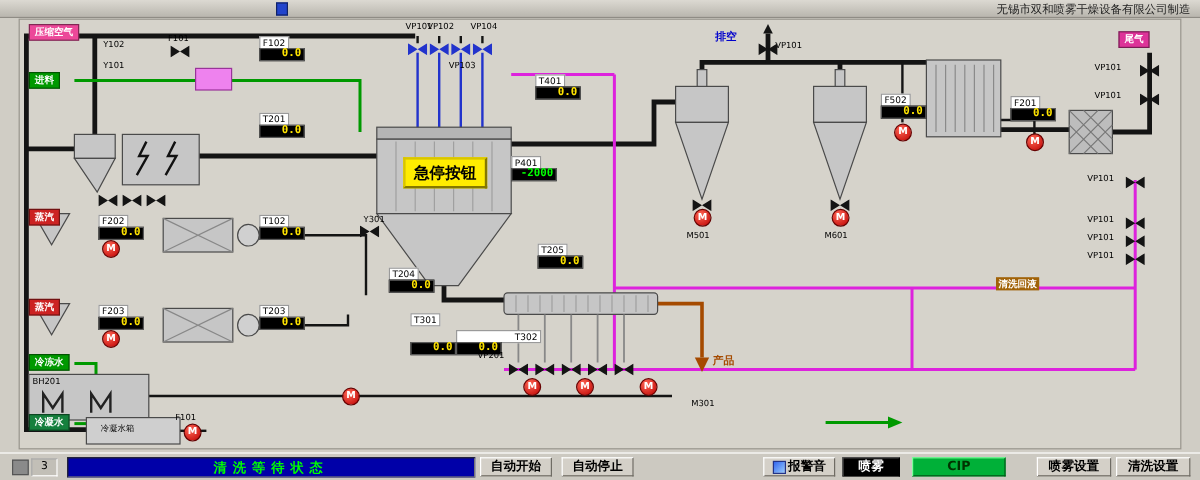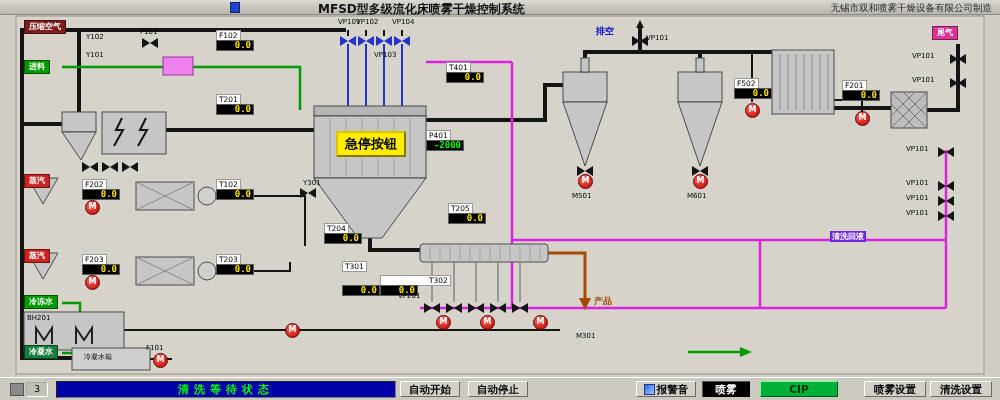--- a/index.html
+++ b/index.html
@@ -143,35 +143,34 @@
       <path d="M36,344 V328 L44,340 L52,328 V344"></path>
       <path d="M76,344 V328 L84,340 L92,328 V344"></path>
     </g>
     <g stroke="#888" stroke-width="1.5">
       <path d="M432,262 V302 M454,262 V302 M476,262 V302 M498,262 V302 M520,262 V302"></path>
     </g>
   </svg>
 
   <div class="titlebar">
     <span class="app-icon"></span>
-    <span class="title">MFSD型多级流化床喷雾干燥控制系统</span>
     <span class="company">无锡市双和喷雾干燥设备有限公司制造</span>
   </div>
 
   <div id="overlay">
-      <div class="tag" style="left: 24px; top: 20px; background: #7f1d1d;">压缩空气</div>
+      <div class="tag" style="left: 24px; top: 20px; background: #ec4899;">压缩空气</div>
       <div class="tag" style="left: 24px; top: 60px; background: rgb(0, 153, 0);">进料</div>
       <div class="tag" style="left: 24px; top: 174px; background: rgb(204, 34, 34);">蒸汽</div>
       <div class="tag" style="left: 24px; top: 249px; background: rgb(204, 34, 34);">蒸汽</div>
       <div class="tag" style="left: 24px; top: 295px; background: rgb(0, 153, 0);">冷冻水</div>
       <div class="tag" style="left: 24px; top: 345px; background: #15803d;">冷凝水</div>
       <div class="tag" style="left: 932px; top: 26px; background: rgb(221, 51, 153);">尾气</div>
       <div class="plabel" style="left: 594px; top: 26px; color: rgb(0, 0, 204);">排空</div>
       <div class="plabel" style="left: 592px; top: 296px; color: rgb(165, 74, 0);">产品</div>
-      <div class="plabel" style="left: 830px; top: 231px; color: rgb(255, 255, 255); background: #6d28d9; font-size: 8px;">清洗回液</div>
+      <div class="plabel" style="left: 830px; top: 231px; color: rgb(255, 255, 255); background: #a16207; font-size: 8px;">清洗回液</div>
       <div class="ind-label" style="left: 216px; top: 30px;">F102</div>
       <div class="ind-display" style="left: 216px; top: 40px;">0.0</div>
       <div class="ind-label" style="left: 446px; top: 62px;">T401</div>
       <div class="ind-display" style="left: 446px; top: 72px;">0.0</div>
       <div class="ind-label" style="left: 216px; top: 94px;">T201</div>
       <div class="ind-display" style="left: 216px; top: 104px;">0.0</div>
       <div class="ind-label" style="left: 82px; top: 179px;">F202</div>
       <div class="ind-display" style="left: 82px; top: 189px;">0.0</div>
       <div class="ind-label" style="left: 216px; top: 179px;">T102</div>
       <div class="ind-display" style="left: 216px; top: 189px;">0.0</div>

